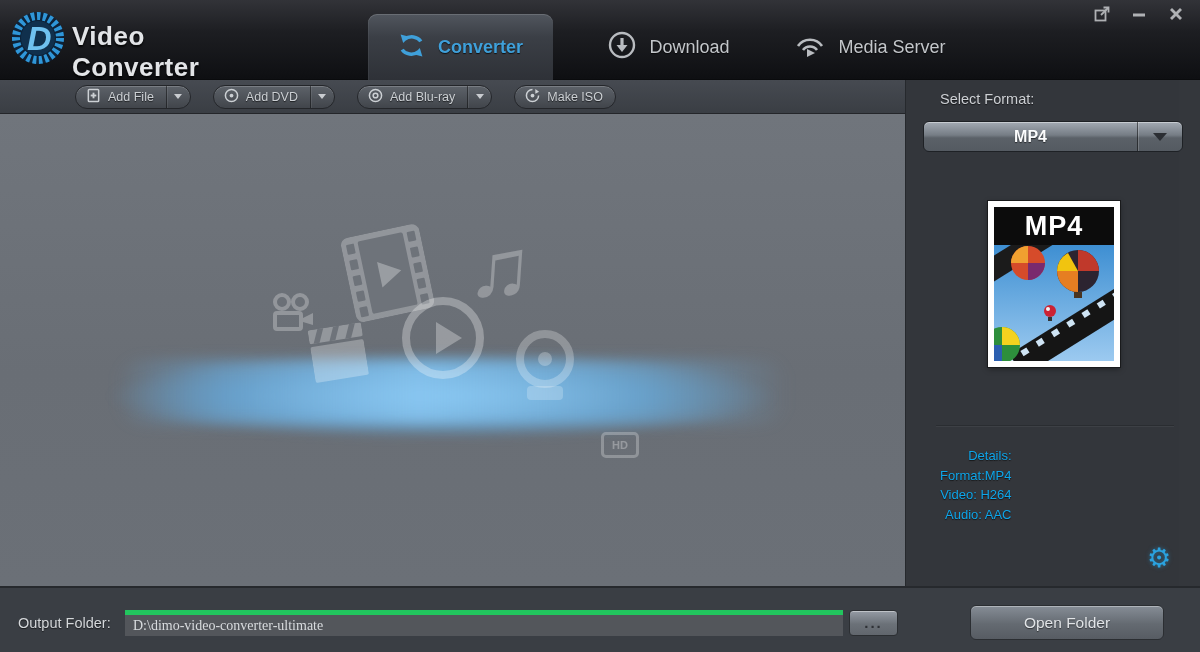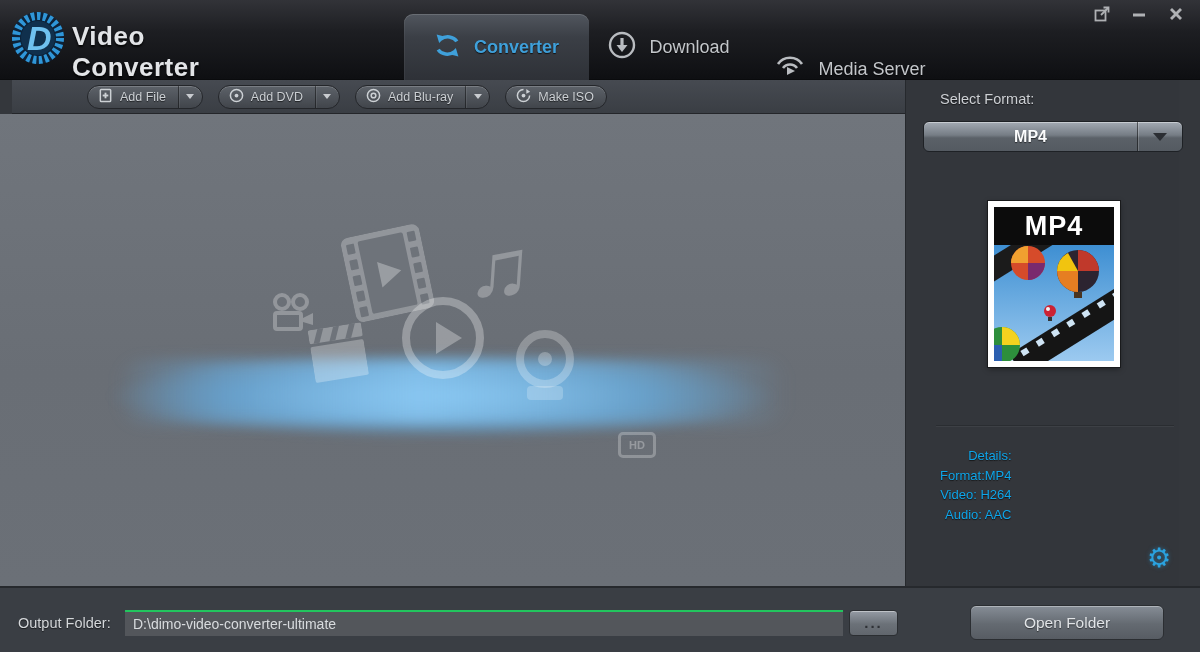--- a/index.html
+++ b/index.html
@@ -12,33 +12,33 @@
     background:linear-gradient(180deg,#323338 0%,#1d1e22 40%,#0e0f12 100%);
     border-bottom:1px solid #0a0b0d; }
   .logo { position:absolute; left:8px; top:8px; width:60px; height:60px; }
   .title-block { position:absolute; left:72px; top:21px; width:180px; }
   .app-title { font-size:26px; font-weight:bold; color:#e2e4e7; letter-spacing:.5px; text-shadow:0 2px 2px rgba(0,0,0,.8); }
   .app-subtitle { text-align:right; font-size:11px; font-weight:bold; color:#94979c; margin-top:-1px; letter-spacing:.5px; }
 
   .tab { position:absolute; top:14px; height:66px; display:flex; align-items:center; justify-content:center; gap:13px; cursor:pointer; }
   .tab-label { font-size:18px; color:#c3c6ca; text-shadow:0 1px 1px rgba(0,0,0,.7); }
   .tab.active { background:linear-gradient(180deg,#51565e 0%,#3b3f46 35%,#2e3137 100%);
-    border-radius:9px 9px 0 0; box-shadow:inset 0 1px 0 rgba(255,255,255,.14), inset 1px 0 0 rgba(255,255,255,.05);margin-left:36px; }
+    border-radius:9px 9px 0 0; box-shadow:inset 0 1px 0 rgba(255,255,255,.14), inset 1px 0 0 rgba(255,255,255,.05); }
   .tab.active .tab-label { color:#3fa0da; font-weight:bold; }
   .tab-converter { left:368px; width:185px; }
   .tab-download { left:583px; width:172px; }
-  .tab-media-server { left:748px; width:205px;align-items:flex-end; }
+  .tab-media-server { left:768px; width:205px; }
 
   .win-controls { position:absolute; right:16px; top:6px; display:flex; gap:21px; }
   .wc { width:16px; height:16px; cursor:pointer; opacity:.85; }
 
   
-  .toolbar { position:absolute; left:12px; top:80px; width:905px; height:34px;
+  .toolbar { position:absolute; left:0; top:80px; width:905px; height:34px;
     background:linear-gradient(180deg,#464a51,#3a3e44); border-bottom:1px solid #24262a;
-    display:flex; align-items:center; padding-left:75px; gap:15px; }
+    display:flex; align-items:center; padding-left:75px; gap:22px; }
   .tb-btn { display:flex; align-items:center; height:24px; border-radius:12px;
     background:linear-gradient(180deg,#5d6269,#41454b); border:1px solid #24262a;
     box-shadow:inset 0 1px 0 rgba(255,255,255,.18); color:#ccd0d4; font-size:12.5px;
     cursor:pointer; text-shadow:0 1px 1px rgba(0,0,0,.6); }
   .tb-main { display:flex; align-items:center; gap:7px; padding:0 12px 0 10px; }
   .tb-split { width:24px; height:100%; display:flex; align-items:center; justify-content:center;
     border-left:1px solid rgba(0,0,0,.45); box-shadow:inset 1px 0 0 rgba(255,255,255,.08); }
   .tri-down { width:0; height:0; border-left:4.5px solid transparent; border-right:4.5px solid transparent; border-top:5px solid #c9ccd0; }
 
   
@@ -51,21 +51,21 @@
     background:linear-gradient(90deg, rgba(105,175,228,0) 0%, rgba(105,175,228,.5) 15%, rgba(135,200,245,.8) 45%, rgba(110,180,230,.5) 78%, rgba(110,180,230,0) 100%);
     filter:blur(7px); }
   .fi { position:absolute; color:rgba(255,255,255,.27); }
   .fi-note { left:468px; top:104px; font-size:86px; transform:rotate(4deg); }
   .play-ring { left:402px; top:183px; width:82px; height:82px; border:8px solid rgba(255,255,255,.3); border-radius:50%; }
   .play-ring .tri { position:absolute; left:26px; top:17px; width:0; height:0;
     border-top:16px solid transparent; border-bottom:16px solid transparent; border-left:26px solid rgba(255,255,255,.3); }
   .webcam { left:516px; top:216px; width:58px; height:58px; border:8px solid rgba(255,255,255,.26); border-radius:50%; }
   .webcam .dot { position:absolute; left:14px; top:14px; width:14px; height:14px; border-radius:50%; background:rgba(255,255,255,.26); }
   .webcam .base { position:absolute; left:3px; top:48px; width:36px; height:14px; border-radius:4px; background:rgba(255,255,255,.22); }
-  .hd-badge { left:618px; top:318px; width:38px; height:26px; border:3px solid rgba(255,255,255,.26); border-radius:5px;
+  .hd-badge { left:601px; top:318px; width:38px; height:26px; border:3px solid rgba(255,255,255,.26); border-radius:5px;
     font-size:11px; font-weight:bold; display:flex; align-items:center; justify-content:center; color:rgba(255,255,255,.3); }
 
   
   .right-panel { position:absolute; left:905px; top:80px; width:274px; height:506px; background:#33363b;
     border-left:1px solid #26292d; }
   .sf-label { position:absolute; left:34px; top:11px; font-size:14.5px; color:#cdd0d4; text-shadow:0 1px 1px rgba(0,0,0,.6); }
   .format-dd { position:absolute; left:17px; top:41px; width:260px; height:31px; display:flex; cursor:pointer;
     border:1px solid #1e2125; border-radius:6px;
     background:linear-gradient(180deg,#a3aab3 0%,#767d85 45%,#5b6168 55%,#545a61 100%);
     box-shadow:inset 0 1px 0 rgba(255,255,255,.4); }
@@ -87,22 +87,22 @@
     text-shadow:0 1px 1px rgba(0,0,0,.6);text-align:right; }
   .gear { position:absolute; left:241px; top:462px; font-size:27px; color:#2aa2e0; cursor:pointer;
     text-shadow:0 0 4px rgba(42,162,224,.5); }
 
   
   .bottom-bar { position:absolute; left:0; top:586px; width:1200px; height:66px; background:#3a3e44;
     border-top:2px solid #26292d; }
   .out-label { position:absolute; left:18px; top:22px; height:26px; line-height:26px; font-size:14.5px; color:#d5d8db;
     text-shadow:0 1px 1px rgba(0,0,0,.6); }
   .out-input { position:absolute; left:125px; top:22px; width:718px; height:26px; background:#53565b;
-    border:none; border-top:2px solid #22c55e; color:#d8dbde; font-size:14px; padding:0 8px;
-    font-family:Liberation Sans, sans-serif; }
+    border:none; border-top:5px solid #22c55e; color:#d8dbde; font-size:14px; padding:0 8px;
+    font-family:Liberation Serif, serif; }
   .browse { position:absolute; left:849px; top:22px; width:49px; height:26px; border-radius:4px; cursor:pointer;
     background:linear-gradient(180deg,#959ba4 0%,#6b7178 55%,#61666d 100%); border:1px solid #2b2e32;
     font-size:15px; font-weight:bold; color:#2e3136; line-height:10px; letter-spacing:2px;
     box-shadow:inset 0 1px 0 rgba(255,255,255,.4); }
   .open-folder { position:absolute; left:970px; top:17px; width:194px; height:35px; border-radius:6px; cursor:pointer;
     background:linear-gradient(180deg,#868d96 0%,#646a71 55%,#575c63 100%); border:1px solid #2b2e32;
     font-size:15.5px; color:#e1e4e7; text-shadow:0 1px 1px rgba(0,0,0,.5);
     box-shadow:inset 0 1px 0 rgba(255,255,255,.35); font-family:"Liberation Sans", sans-serif; }
 </style>
 </head>

